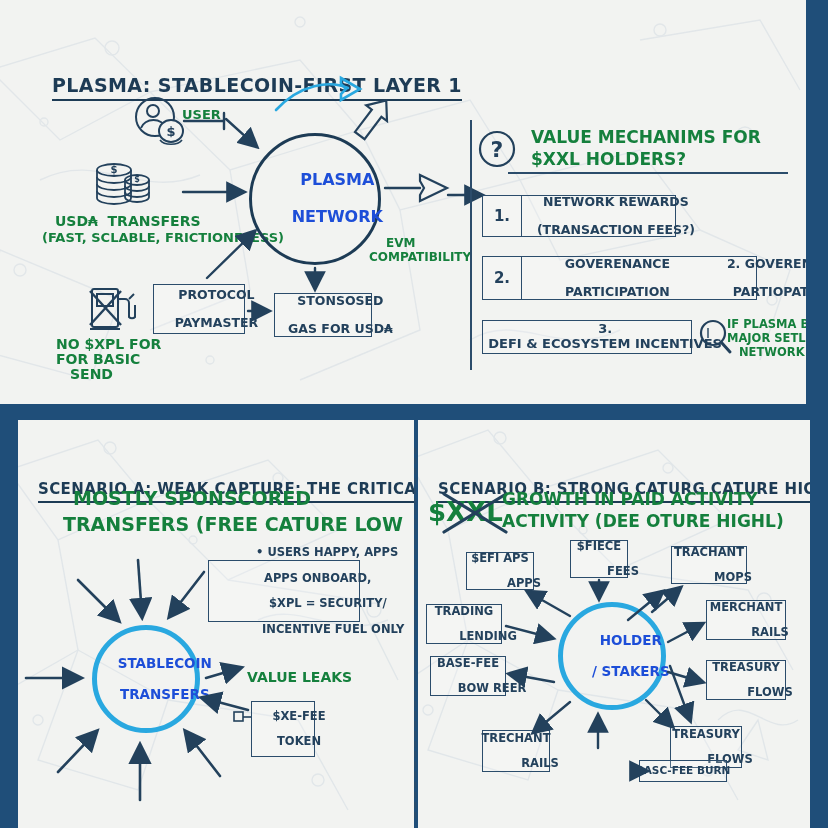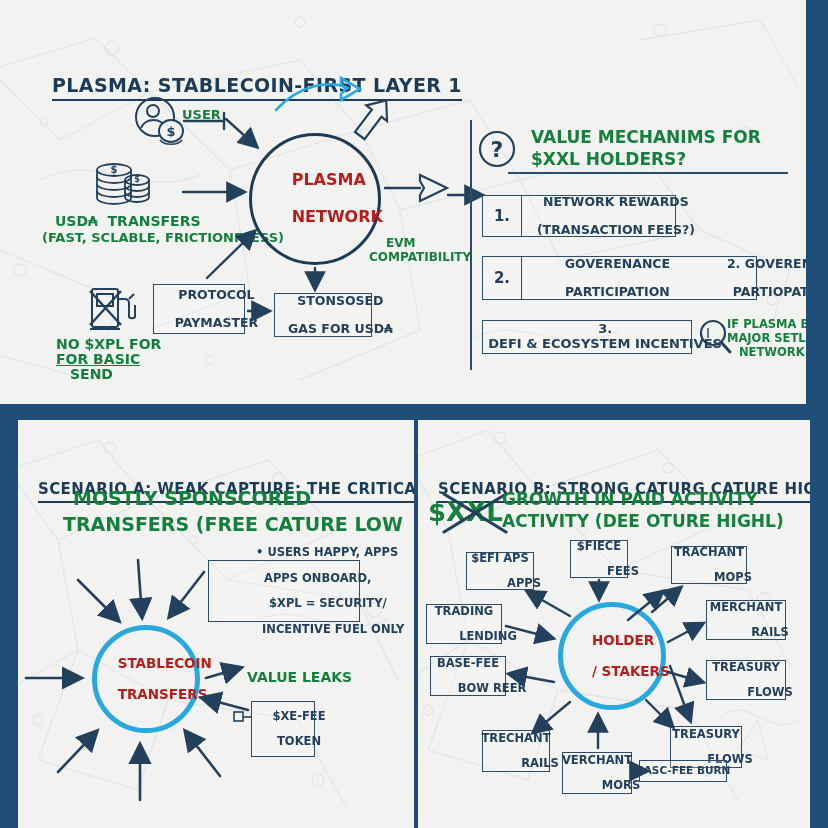--- a/index.html
+++ b/index.html
@@ -31,22 +31,22 @@
   .hd .ul{display:block;border-bottom:2.5px solid #1d3b55;padding-bottom:3px;}
 
   
   .bx{
     position:absolute;border:1.8px solid #2b4c6b;background:rgba(255,255,255,0.18);
     color:#23415c;font-weight:700;display:flex;align-items:center;justify-content:center;
     text-align:center;line-height:1.12;white-space:pre;box-sizing:border-box;
   }
   .circ{
     position:absolute;border-radius:50%;box-sizing:border-box;
-    display:flex;align-items:center;justify-content:center;
-    color:#b91c1c;font-weight:700;line-height:1.15;white-space:pre;
+    display:flex;align-items:center;justify-content:center;text-align:center;
+    color:#1d4ed8;font-weight:700;line-height:1.15;white-space:pre;
   }
   .circ-dark{border:3.5px solid #1d3b55;}
   .circ-blue{border:5px solid #29a8e0;}
   svg{position:absolute;left:0;top:0;overflow:visible;pointer-events:none;}
   .divider-dash{
     position:absolute;border-left:2.5px dashed #2b4c6b;opacity:.85;
   }
 </style>
 </head>
 <body>
@@ -115,21 +115,21 @@
         <path d="M30 14 h7 a4 4 0 0 1 4 4 v14 a4 4 0 0 0 6 0 v-12"></path>
         <path d="M41 14 l5 -5"></path>
         <path d="M2 44 h30"></path>
       </g>
       <g stroke="#23415c" stroke-width="2.4">
         <line x1="2" y1="6" x2="33" y2="40"></line>
         <line x1="33" y1="6" x2="2" y2="40"></line>
       </g>
     </svg>
     <div class="t" style="left:56px;top:337px;font-size:14px;">NO $XPL FOR</div>
-    <div class="t" style="left:56px;top:352px;font-size:14px;text-decoration:underline;">FOR BASIC</div>
+    <div class="t" style="left:56px;top:352px;font-size:14px;">FOR BASIC</div>
     <div class="t" style="left:70px;top:367px;font-size:14px;">SEND</div>
 
     <div class="circ circ-dark" id="plasma-hub" style="left:249px;top:133px;width:132px;height:132px;font-size:16px;">
       <span>
         <span>PLASMA</span><br>
         <span>NETWORK</span>
       </span>
     </div>
 
     <div class="t" style="left:386px;top:237px;font-size:12px;">EVM</div>
@@ -391,24 +391,20 @@
     <div class="bx" style="left:288px;top:240px;width:80px;height:40px;font-size:11.5px;">
       <span><span>TREASURY</span><br>
             <span>FLOWS</span></span>
     </div>
 
     <div class="bx" style="left:64px;top:310px;width:68px;height:42px;font-size:11.5px;">
       <span><span>TRECHANT</span><br>
             <span>RAILS</span></span>
     </div>
 
-    <div class="bx" style="left:144px;top:332px;width:70px;height:42px;font-size:11.5px;">
-      <span><span>VERCHANT</span><br>
-            <span>MORS</span></span>
-    </div>
 
     <div class="bx" style="left:252px;top:306px;width:72px;height:42px;font-size:11.5px;">
       <span><span>TREASURY</span><br>
             <span>FLOWS</span></span>
     </div>
 
     <div class="bx" style="left:221px;top:340px;width:88px;height:22px;font-size:10.5px;">
       <span>BASC-FEE BURN</span>
     </div>
 

